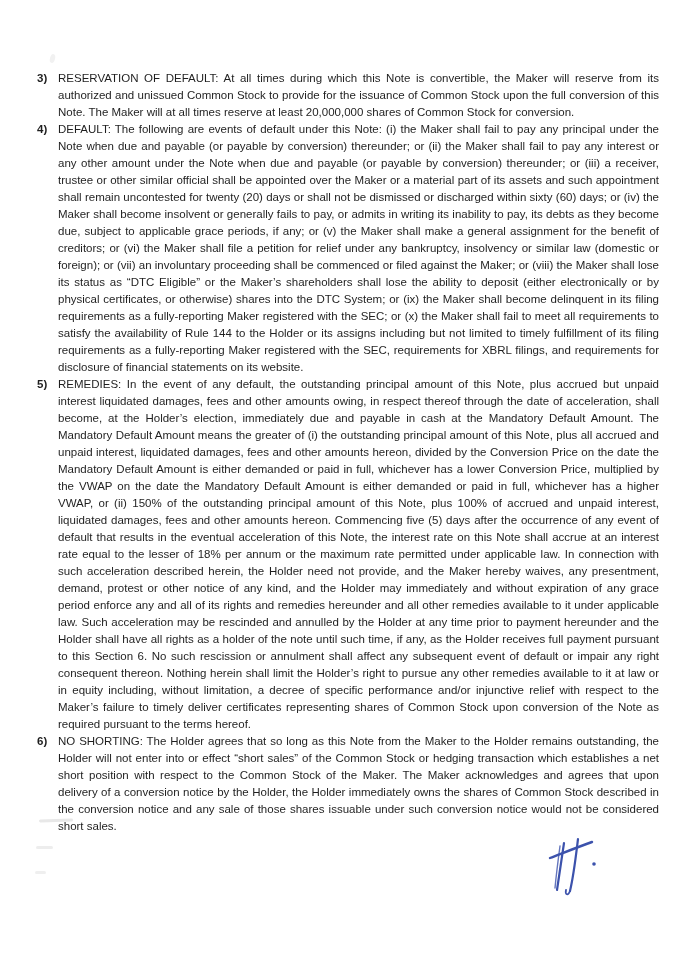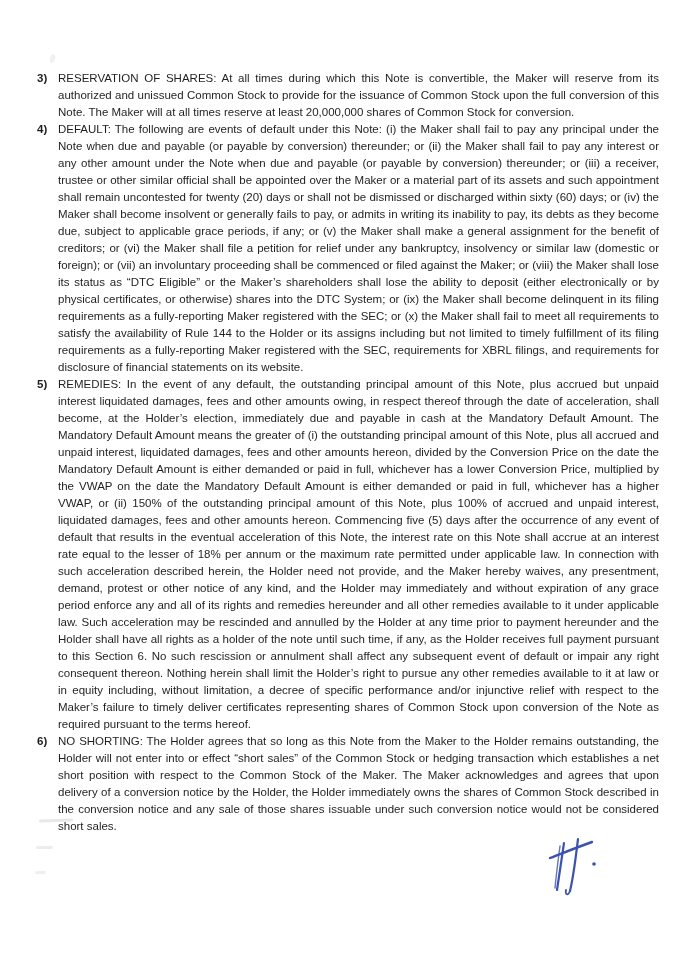--- a/index.html
+++ b/index.html
@@ -57,21 +57,21 @@
   .artifact.a4 { left: 50px; top: 54px; width: 5px; height: 9px; opacity: .35; border-radius: 50%; transform: rotate(15deg); }
 </style>
 </head>
 <body>
 
 <div class="page">
 
   <ol class="clauses">
     <li class="clause">
       <span class="num">3)</span>
-      <span class="txt"><span>RESERVATION OF SHARES:</span> <span>At all times during which this Note is convertible, the Maker will reserve from its authorized and unissued Common Stock to provide for the issuance of Common Stock upon the full conversion of this Note. The Maker will at all times reserve at least 20,000,000 shares of Common Stock for conversion.</span></span>
+      <span class="txt"><span>RESERVATION OF DEFAULT:</span> <span>At all times during which this Note is convertible, the Maker will reserve from its authorized and unissued Common Stock to provide for the issuance of Common Stock upon the full conversion of this Note. The Maker will at all times reserve at least 20,000,000 shares of Common Stock for conversion.</span></span>
     </li>
     <li class="clause">
       <span class="num">4)</span>
       <span class="txt"><span>DEFAULT:</span> <span>The following are events of default under this Note: (i) the Maker shall fail to pay any principal under the Note when due and payable (or payable by conversion) thereunder; or (ii) the Maker shall fail to pay any interest or any other amount under the Note when due and payable (or payable by conversion) thereunder; or (iii) a receiver, trustee or other similar official shall be appointed over the Maker or a material part of its assets and such appointment shall remain uncontested for twenty (20) days or shall not be dismissed or discharged within sixty (60) days; or (iv) the Maker shall become insolvent or generally fails to pay, or admits in writing its inability to pay, its debts as they become due, subject to applicable grace periods, if any; or (v) the Maker shall make a general assignment for the benefit of creditors; or (vi) the Maker shall file a petition for relief under any bankruptcy, insolvency or similar law (domestic or foreign); or (vii) an involuntary proceeding shall be commenced or filed against the Maker; or (viii) the Maker shall lose its status as “DTC Eligible” or the Maker’s shareholders shall lose the ability to deposit (either electronically or by physical certificates, or otherwise) shares into the DTC System; or (ix) the Maker shall become delinquent in its filing requirements as a fully-reporting Maker registered with the SEC; or (x) the Maker shall fail to meet all requirements to satisfy the availability of Rule 144 to the Holder or its assigns including but not limited to timely fulfillment of its filing requirements as a fully-reporting Maker registered with the SEC, requirements for XBRL filings, and requirements for disclosure of financial statements on its website.</span></span>
     </li>
     <li class="clause">
       <span class="num">5)</span>
       <span class="txt"><span>REMEDIES:</span> <span>In the event of any default, the outstanding principal amount of this Note, plus accrued but unpaid interest liquidated damages, fees and other amounts owing, in respect thereof through the date of acceleration, shall become, at the Holder’s election, immediately due and payable in cash at the Mandatory Default Amount. The Mandatory Default Amount means the greater of (i) the outstanding principal amount of this Note, plus all accrued and unpaid interest, liquidated damages, fees and other amounts hereon, divided by the Conversion Price on the date the Mandatory Default Amount is either demanded or paid in full, whichever has a lower Conversion Price, multiplied by the VWAP on the date the Mandatory Default Amount is either demanded or paid in full, whichever has a higher VWAP, or (ii) 150% of the outstanding principal amount of this Note, plus 100% of accrued and unpaid interest, liquidated damages, fees and other amounts hereon. Commencing five (5) days after the occurrence of any event of default that results in the eventual acceleration of this Note, the interest rate on this Note shall accrue at an interest rate equal to the lesser of 18% per annum or the maximum rate permitted under applicable law. In connection with such acceleration described herein, the Holder need not provide, and the Maker hereby waives, any presentment, demand, protest or other notice of any kind, and the Holder may immediately and without expiration of any grace period enforce any and all of its rights and remedies hereunder and all other remedies available to it under applicable law. Such acceleration may be rescinded and annulled by the Holder at any time prior to payment hereunder and the Holder shall have all rights as a holder of the note until such time, if any, as the Holder receives full payment pursuant to this Section 6. No such rescission or annulment shall affect any subsequent event of default or impair any right consequent thereon. Nothing herein shall limit the Holder’s right to pursue any other remedies available to it at law or in equity including, without limitation, a decree of specific performance and/or injunctive relief with respect to the Maker’s failure to timely deliver certificates representing shares of Common Stock upon conversion of the Note as required pursuant to the terms hereof.</span></span>
     </li>
     <li class="clause">

